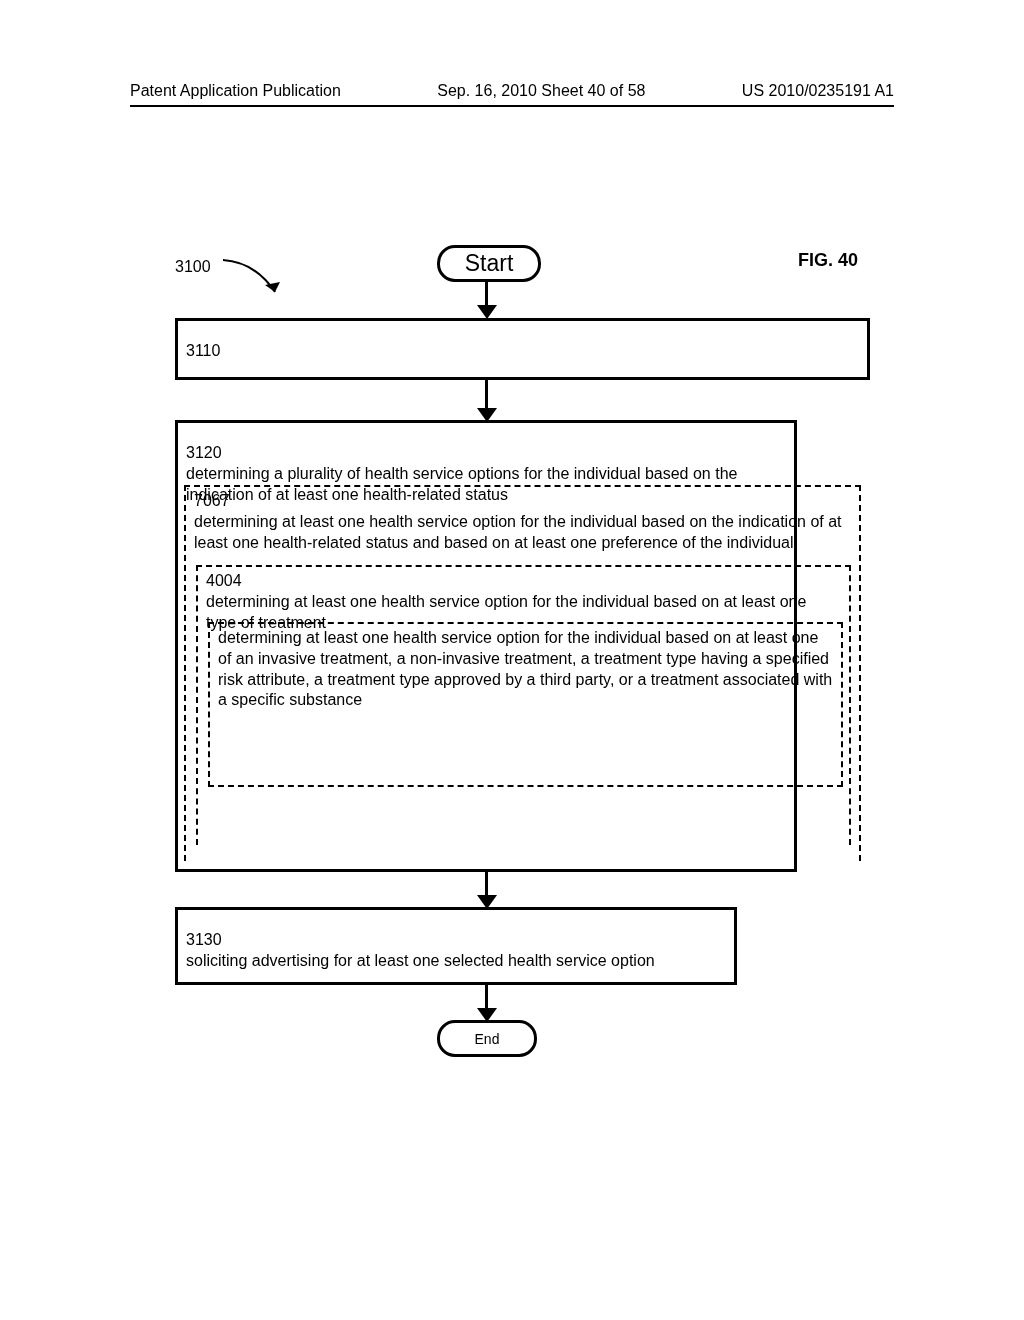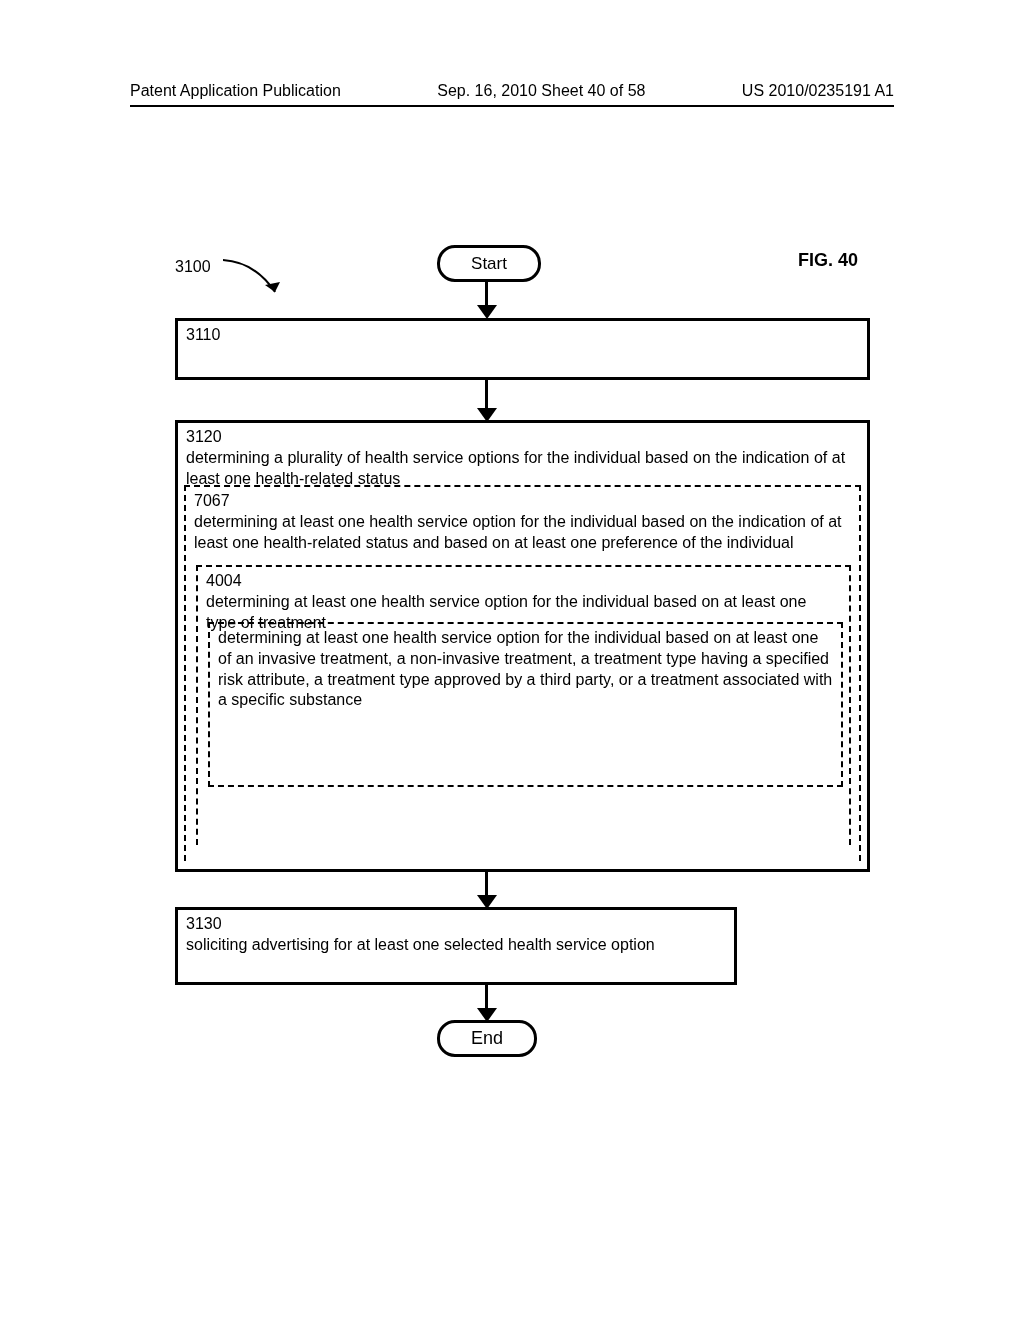--- a/index.html
+++ b/index.html
@@ -53,35 +53,35 @@
       position: absolute;
       top: -5px;
       left: 262px;
       width: 104px;
       height: 37px;
       border: 3px solid black;
       border-radius: 18px;
       display: flex;
       align-items: center;
       justify-content: center;
-      font-size: 17px;
+      font-size: 23px;
       background: white;
     }
     .end-block {
       position: absolute;
       top: 770px;
       left: 262px;
       width: 100px;
       height: 37px;
       border: 3px solid black;
       border-radius: 18px;
       display: flex;
       align-items: center;
       justify-content: center;
-      font-size: 18px;
+      font-size: 14px;
       background: white;
     }
     .arrow-down {
       position: absolute;
       left: 310px;
       width: 3px;
       background: black;
     }
     .arrow1 { top: 32px; height: 33px; }
     .arrow2 { top: 130px; height: 37px; }
@@ -97,26 +97,26 @@
       border-top: 14px solid black;
     }
     .ah1 { top: 55px; }
     .ah2 { top: 158px; }
     .ah3 { top: 645px; }
     .ah4 { top: 758px; }
     .box {
       position: absolute;
       border: 3px solid black;
       background: white;
-      padding: 4px 8px;
+      padding: 20px 8px;
       font-size: 16px;
       line-height: 1.3;
     }
     .box-3110 { top: 68px; left: 0; width: 695px; height: 62px; }
-    .box-3120 { top: 170px; left: 0; width: 695px; height: 452px; }
+    .box-3120 { top: 170px; left: 0; width: 622px; height: 452px; }
     .box-3130 { top: 657px; left: 0; width: 562px; height: 78px; }
     .box-number {
       font-size: 16px;
       display: block;
     }
     .dashed-box {
       position: absolute;
       border: 2px dashed black;
       padding: 4px 8px;
       font-size: 16px;

